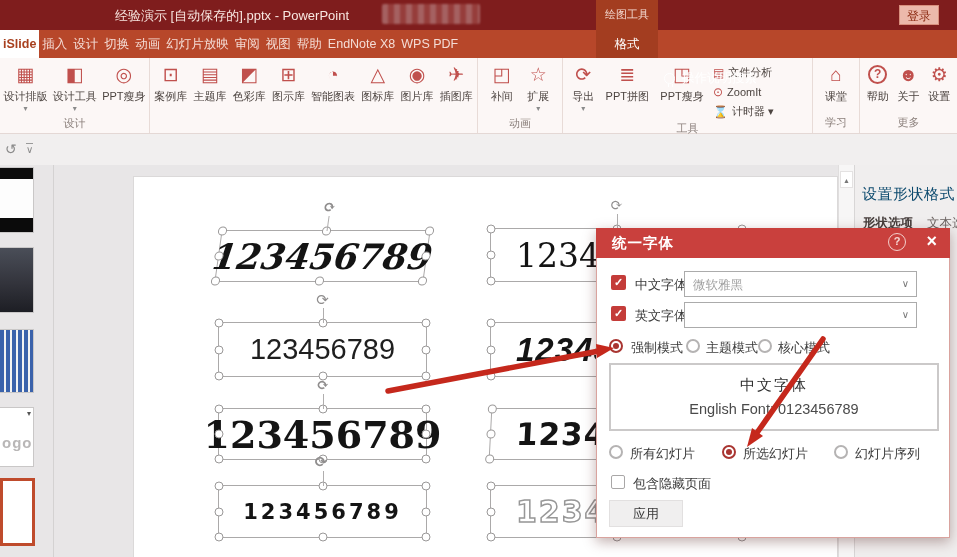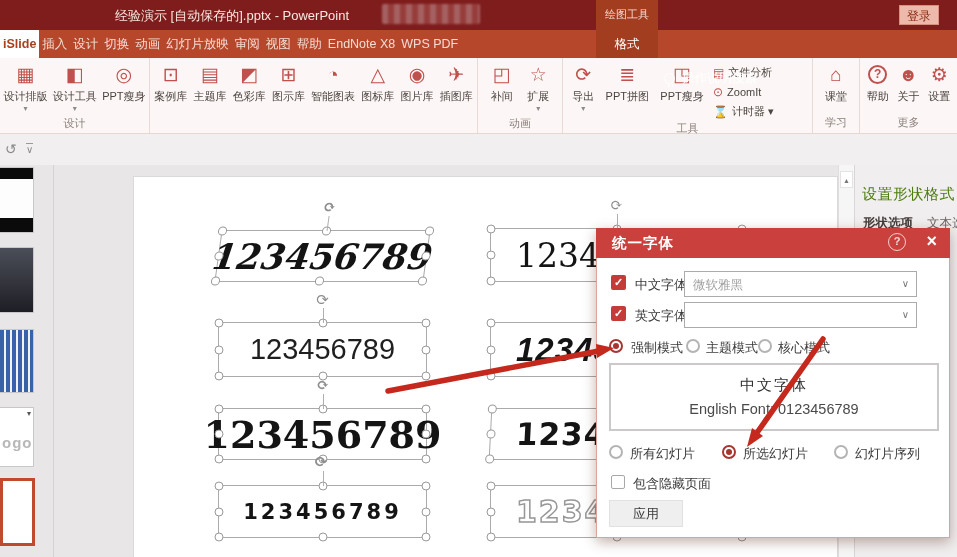--- a/index.html
+++ b/index.html
@@ -77,21 +77,21 @@
   .t-marker      { font-family:"DejaVu Sans",sans-serif; font-size:31px; font-weight:900; letter-spacing:1px; justify-content:flex-start; padding-left:25px; transform:skewX(-3deg); }
   .t-outline     { font-family:"DejaVu Sans",sans-serif; font-size:30px; font-weight:700; color:#fff; -webkit-text-stroke:1.5px #979797; letter-spacing:2px; justify-content:flex-start; padding-left:25px; }
   .hdl { position:absolute; width:9px; height:9px; border:1.2px solid #9A9898; border-radius:50%; background:#fff; z-index:4; }
   .rot { position:absolute; left:50%; top:-31px; transform:translateX(-50%); color:#8F8D8D; font-size:15px; line-height:15px; z-index:4; }
   .stem { position:absolute; left:50%; top:-15px; width:1px; height:15px; background:#B0AEAE; z-index:4; }
 
   
   .vscroll { position:absolute; left:838px; top:165px; width:16px; height:392px; background:#F7F6F6; border-left:1px solid #E0DEDE; z-index:5; }
   .scroll-up { position:absolute; top:6px; left:1px; width:13px; height:17px; background:#fff; border:1px solid #E4E2E2; color:#777; font-size:7px; text-align:center; line-height:17px; }
   .panel { position:absolute; left:854px; top:165px; width:103px; height:392px; background:#F0EEEE; border-left:1px solid #D8D6D6; overflow:hidden; z-index:5; }
-  .panel-title { position:absolute; left:7px; top:20px; font-size:15px; color:#4d7c0f; white-space:nowrap; letter-spacing:.5px; }
+  .panel-title { position:absolute; left:7px; top:20px; font-size:15px; color:#0c4a6e; white-space:nowrap; letter-spacing:.5px; }
   .panel-tabs { position:absolute; left:8px; top:50px; font-size:12.5px; white-space:nowrap; display:flex; gap:14px; }
   .ptab-active { color:#453D3B; font-weight:bold; border-bottom:2px solid #A23827; padding-bottom:2px; }
   .ptab { color:#6B6361; }
 
   
   .dialog { position:absolute; left:596px; top:228px; width:354px; height:310px; background:#fff; border:1px solid #D9A39E;
     box-shadow:0 4px 12px rgba(80,30,25,.35); z-index:20; }
   .dlg-header { position:absolute; top:-1px; left:-1px; right:-1px; height:30px; background:#C9403D; }
   .dlg-title { position:absolute; left:16px; top:6px; color:#fff; font-size:14.5px; font-weight:bold; letter-spacing:1px; }
   .dlg-help { position:absolute; right:44px; top:5px; width:18px; height:18px; border:1.6px solid #F3CFCB; border-radius:50%; color:#F6D7D3; font-size:11px; text-align:center; line-height:15px; font-weight:bold; }

